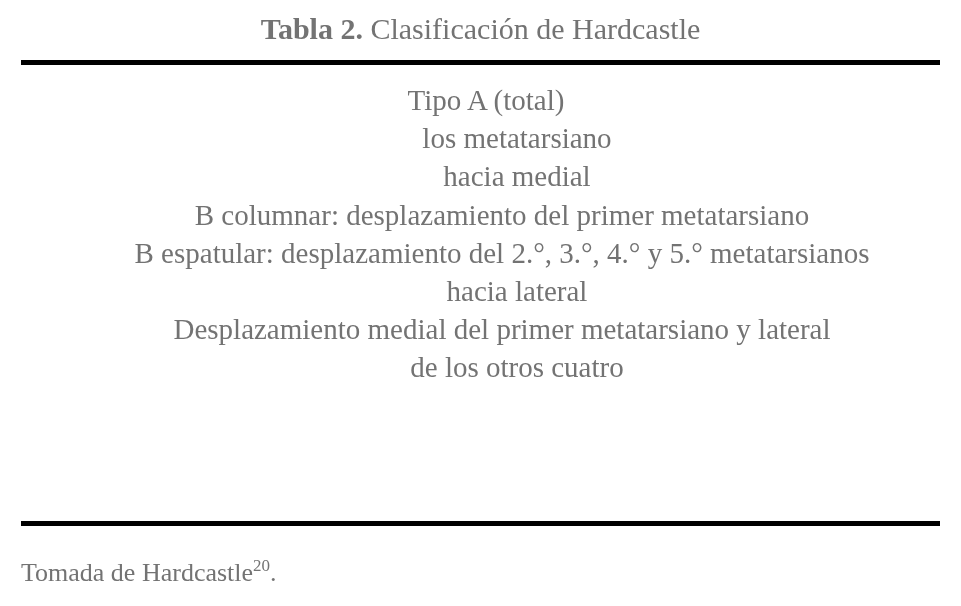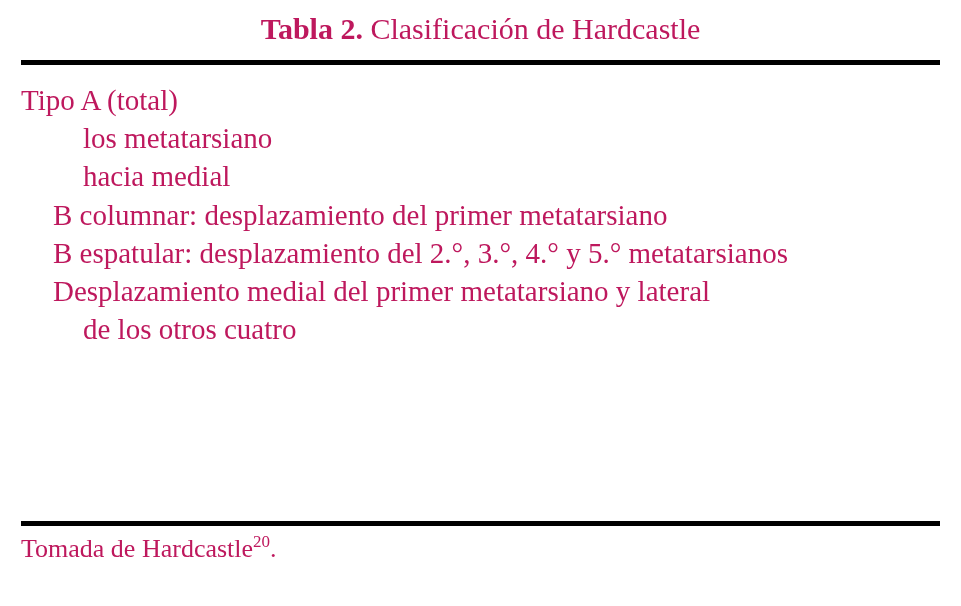--- a/index.html
+++ b/index.html
@@ -5,21 +5,21 @@
   html, body {
     margin: 0;
     padding: 0;
     background: #ffffff;
   }
   .page {
     position: relative;
     width: 961px;
     height: 606px;
     background: #ffffff;
-    color: #be185d;
+    color: #737373;
     font-family: "Liberation Serif", "DejaVu Serif", serif;
     overflow: hidden;
   }
   .title {
     position: absolute;
     top: 10px;
     left: 0;
     width: 961px;
     text-align: center;
     font-size: 30px;
@@ -39,26 +39,27 @@
   .rule-top { top: 60px; }
   .rule-bottom { top: 521px; }
   .tbody {
     position: absolute;
     top: 81px;
     left: 21px;
     width: 930px;
     font-size: 29px;
     line-height: 38.2px;
     white-space: nowrap;
+    text-align: center;
   }
   .row.indent-1 { padding-left: 32px; }
   .row.indent-2 { padding-left: 62px; }
   .footnote {
     position: absolute;
-    top: 532px;
+    top: 556px;
     left: 21px;
     font-size: 26px;
     line-height: 34px;
     white-space: nowrap;
     text-align: right;
   }
   .footnote sup {
     font-size: 17px;
     line-height: 0;
     vertical-align: baseline;
@@ -77,20 +78,21 @@
   </div>
 
   <div class="rule rule-top"></div>
 
   <div class="tbody">
     <div class="row indent-0">Tipo A (total)</div>
     <div class="row indent-2">los metatarsiano</div>
     <div class="row indent-2">hacia medial</div>
     <div class="row indent-1">B columnar: desplazamiento del primer metatarsiano</div>
     <div class="row indent-1">B espatular: desplazamiento del 2.°, 3.°, 4.° y 5.° metatarsianos</div>
+    <div class="row indent-2">hacia lateral</div>
     <div class="row indent-1">Desplazamiento medial del primer metatarsiano y lateral</div>
     <div class="row indent-2">de los otros cuatro</div>
   </div>
 
   <div class="rule rule-bottom"></div>
 
   <div class="footnote">
     <span>Tomada de Hardcastle</span><sup>20</sup><span>.</span>
   </div>
 

